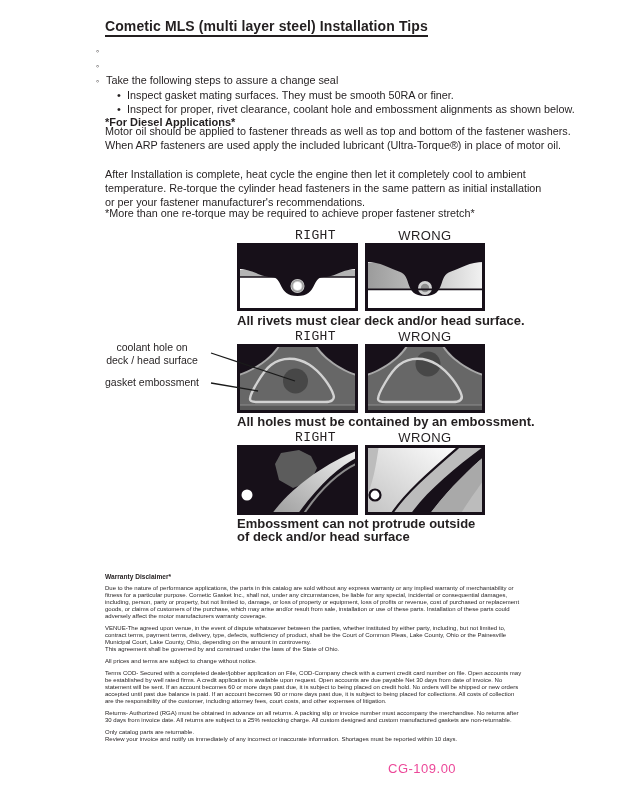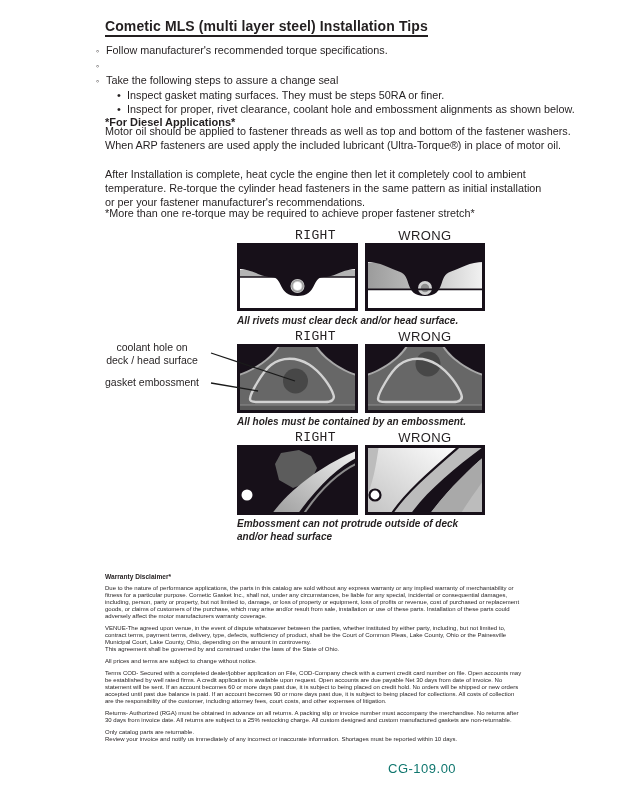--- a/index.html
+++ b/index.html
@@ -23,52 +23,51 @@
   .tip{display:flex;}
   .tip .m{width:10px;flex:0 0 10px;font-size:9px;padding-top:1px;}
   .tip.sub{margin-left:21px;}
   .tip.sub .m{font-size:11px;padding-top:0;}
   .diesel-h{left:105px;top:116px;font-size:11px;font-weight:bold;}
   .para{left:105px;font-size:10.8px;line-height:13.9px;white-space:pre-line;max-width:485px;}
   #p1{top:125px;} #p2{top:168px;} #p3{top:207px;}
   .hdr{font-size:13px;letter-spacing:0.4px;text-align:center;width:121px;}
   .hdr.r{left:255px;font-family:Liberation Mono, monospace;} .hdr.w{left:365px;width:120px;}
   .h1{top:228px;} .h2{top:329px;} .h3{top:430px;}
-  .cap{left:237px;font-weight:bold;font-size:10px;line-height:13px;font-style:italic;}
+  .cap{left:237px;font-weight:bold;font-size:13px;line-height:13px;}
   #cap1{top:314px;} #cap2{top:415px;} #cap3{top:517px;width:248px;}
   .lbl{left:95px;width:114px;text-align:center;font-size:10.5px;line-height:12.5px;white-space:pre-line;}
   #lbl1{top:341px;} #lbl2{top:376px;}
   .legal{left:105px;top:573px;width:419px;}
   .legal h2{font-size:6.6px;margin:0 0 5px 0;font-weight:bold;}
   .legal p{font-size:6px;line-height:7px;margin:0 0 5px 0;white-space:pre-line;}
-  .pagenum{left:388px;top:761px;font-size:13px;letter-spacing:0.5px;color:#0f766e;}
+  .pagenum{left:388px;top:761px;font-size:13px;letter-spacing:0.5px;color:#ec4899;}
   svg{display:block;}
 </style>
 </head>
 <body>
 
 <div class="page">
 
   <div class="abs title">Cometic MLS (multi layer steel) Installation Tips</div>
 
   <div class="abs tips">
     <div class="tip">
         <span class="m">◦</span>
-        <span>Follow manufacturer's recommended torque specifications.</span>
       </div>
     <div class="tip">
         <span class="m">◦</span>
       </div>
     <div class="tip">
         <span class="m">◦</span>
         <span>Take the following steps to assure a change seal</span>
       </div>
     <div class="tip sub">
         <span class="m">•</span>
-        <span>Inspect gasket mating surfaces.  They must be steps 50RA or finer.</span>
+        <span>Inspect gasket mating surfaces.  They must be smooth 50RA or finer.</span>
       </div>
     <div class="tip sub">
         <span class="m">•</span>
         <span>Inspect for proper, rivet clearance, coolant hole and embossment alignments as shown below.</span>
       </div>
   </div>
 
   <div class="abs diesel-h">*For Diesel Applications*</div>
   <div class="abs para" id="p1">Motor oil should be applied to fastener threads as well as top and bottom of the fastener washers.
 When ARP fasteners are used apply the included lubricant (Ultra-Torque®) in place of motor oil.</div>

